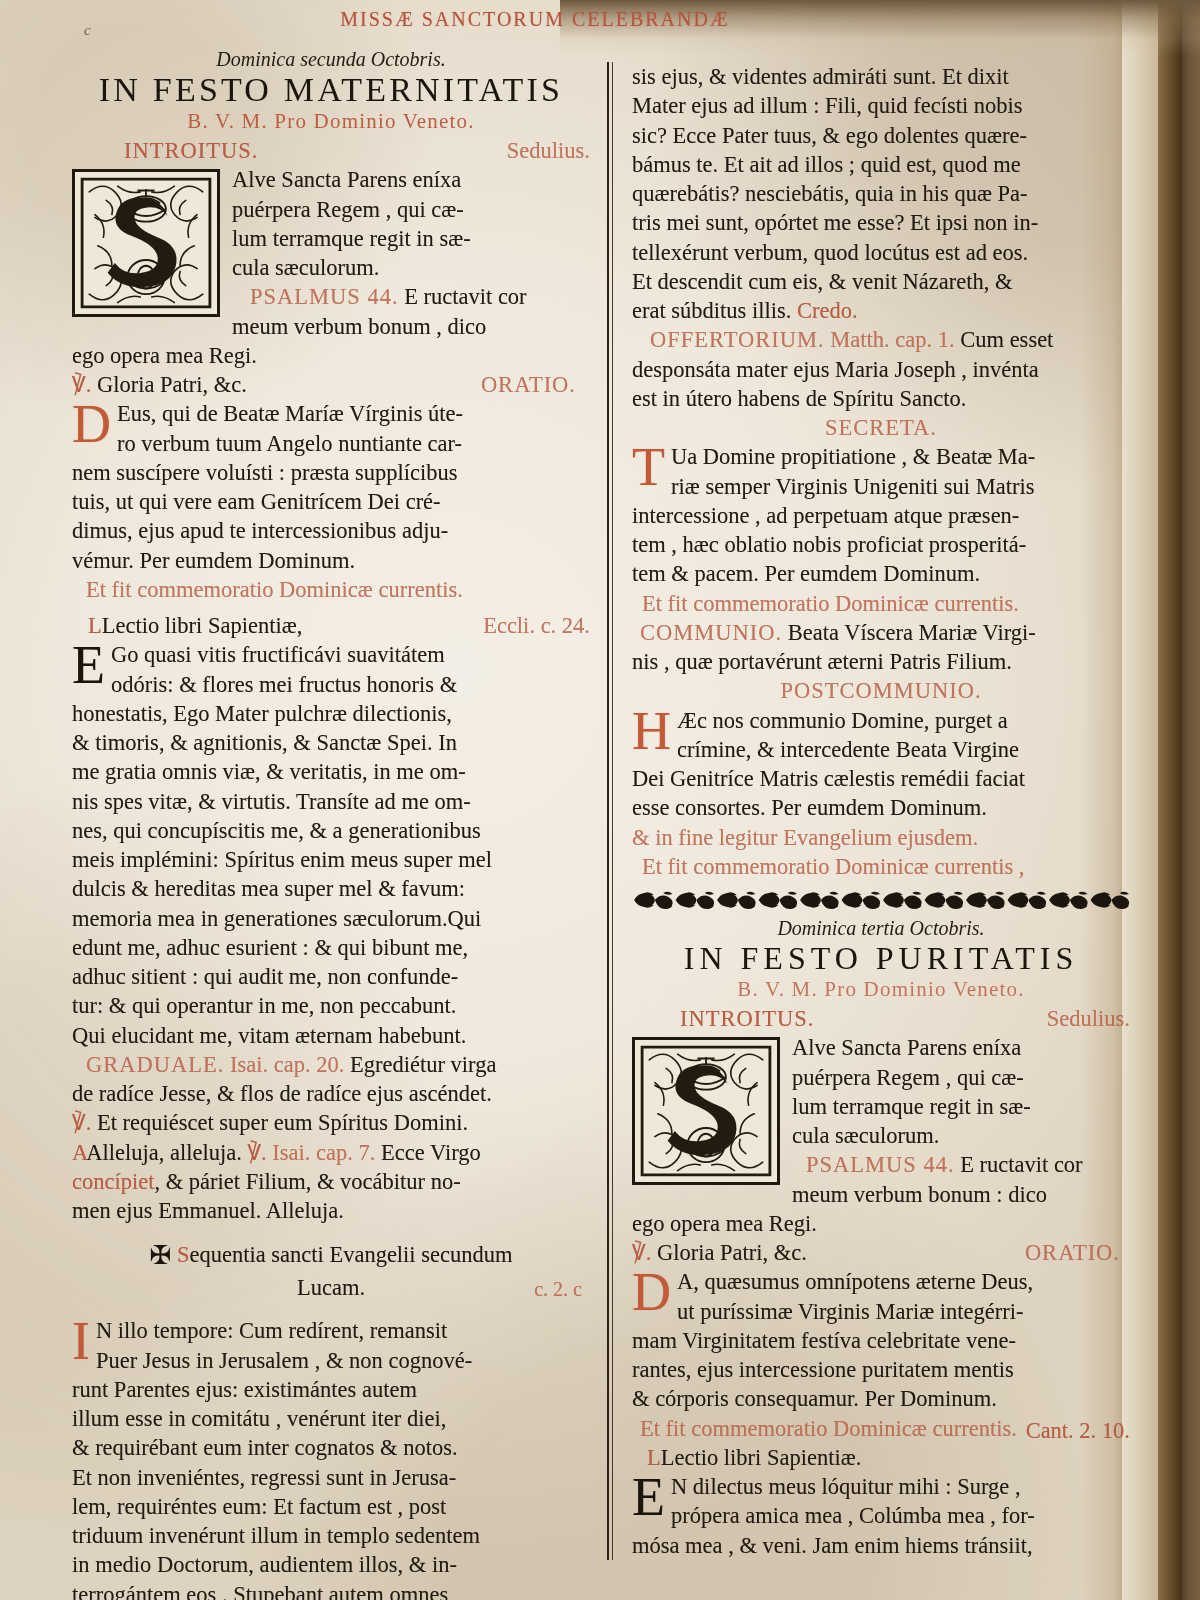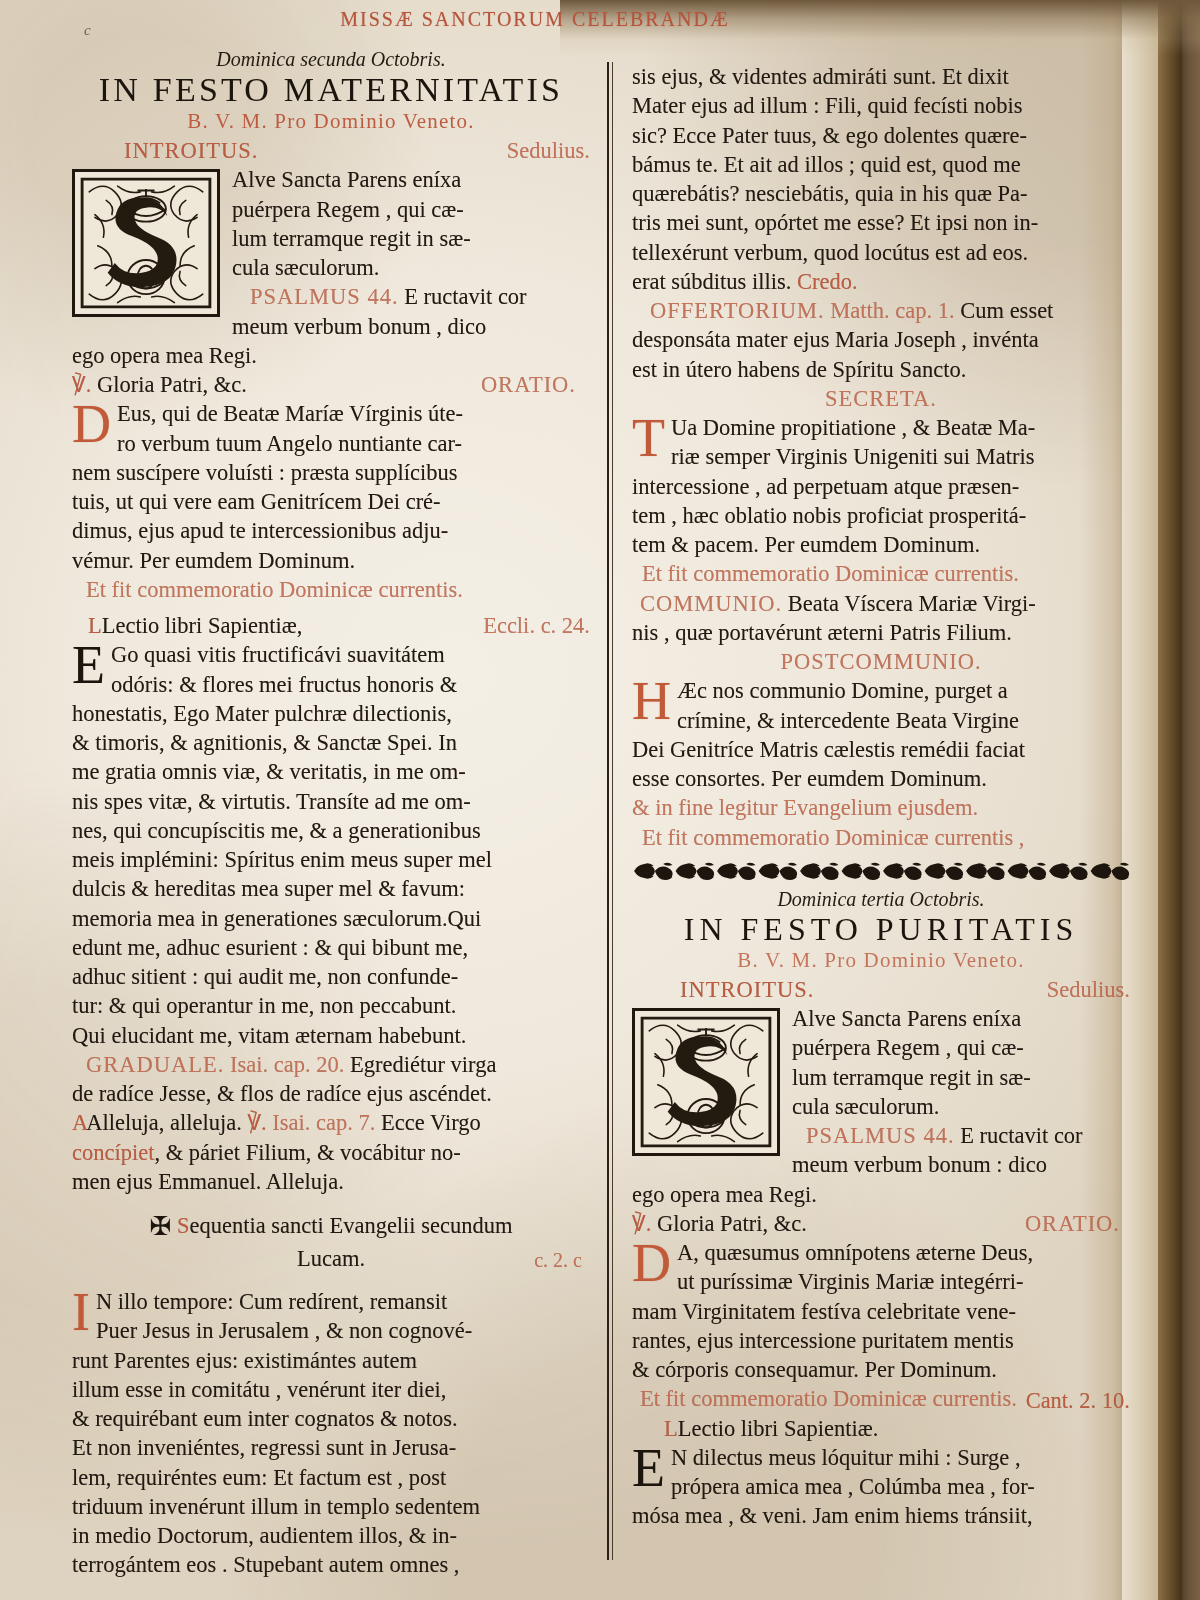--- a/index.html
+++ b/index.html
@@ -187,20 +187,21 @@
         <span class="l">memoria mea in generationes sæculorum.Qui</span>
         <span class="l">edunt me, adhuc esurient : &amp; qui bibunt me,</span>
         <span class="l">adhuc sitient : qui audit me, non confunde-</span>
         <span class="l">tur: &amp; qui operantur in me, non peccabunt.</span>
         <span class="l">Qui elucidant me, vitam æternam habebunt.</span>
       </div>
 
       <div class="blk" style="clear:both;">
         <span class="l"><span class="rub faded" style="margin-left:14px;">GRADUALE.</span> <span class="rubit faded">Isai. cap. 20.</span> <span>Egrediétur virga</span></span>
         <span class="l">de radíce Jesse, &amp; flos de radíce ejus ascéndet.</span>
+        <span class="l"><span class="rubit">℣.</span> <span>Et requiéscet super eum Spíritus Domini.</span></span>
         <span class="l"><span class="rubit">A</span><span style="margin-left:-2px;">Alleluja, alleluja.</span> <span class="rubit">℣.</span> <span class="rubit faded">Isai. cap. 7.</span> <span>Ecce Virgo</span></span>
         <span class="l"><span class="rubit">concípiet</span><span>, &amp; páriet Filium, &amp; vocábitur no-</span></span>
         <span class="l">men ejus Emmanuel. Alleluja.</span>
       </div>
 
       <div class="sp"></div>
       <div class="blk ctr" style="clear:both;">
         <span class="cross">✠</span>
         <span class="rubit">S</span><span>equentia sancti Evangelii secundum</span>
       </div>
@@ -229,20 +230,21 @@
     <div class="col" id="colR">
 
       <div class="blk" style="margin-top:14px;">
         <span class="l">sis ejus, &amp; videntes admiráti sunt. Et dixit</span>
         <span class="l">Mater ejus ad illum : Fili, quid fecísti nobis</span>
         <span class="l">sic? Ecce Pater tuus, &amp; ego dolentes quære-</span>
         <span class="l">bámus te. Et ait ad illos ; quid est, quod me</span>
         <span class="l">quærebátis? nesciebátis, quia in his quæ Pa-</span>
         <span class="l">tris mei sunt, opórtet me esse? Et ipsi non in-</span>
         <span class="l">tellexérunt verbum, quod locútus est ad eos.</span>
+        <span class="l">Et descendit cum eis, &amp; venit Názareth, &amp;</span>
         <span class="l"><span>erat súbditus illis.</span> <span class="rubit">Credo.</span></span>
       </div>
 
       <div class="blk" style="clear:both;">
         <span class="l"><span class="rub faded" style="margin-left:18px;">OFFERTORIUM.</span> <span class="rubit faded">Matth. cap. 1.</span> <span>Cum esset</span></span>
         <span class="l">desponsáta mater ejus Maria Joseph , invénta</span>
         <span class="l">est in útero habens de Spíritu Sancto.</span>
       </div>
 
       <div class="blk rub faded ctr" style="clear:both;">SECRETA.</div>
@@ -367,21 +369,21 @@
         <span class="l">rantes, ejus intercessione puritatem mentis</span>
         <span class="l">&amp; córporis consequamur. Per Dominum.</span>
       </div>
 
       <div class="blk" style="clear:both;position:relative;">
         <span class="rubit faded" style="margin-left:8px;">Et fit commemoratio Dominicæ currentis.</span>
         <span class="rubit" style="position:absolute;right:0;top:2px;">Cant. 2. 10.</span>
       </div>
 
       <div class="blk" style="clear:both;">
-        <span style="margin-left:32px;"><span class="rubit">L</span><span>Lectio libri Sapientiæ.</span></span>
+        <span style="margin-left:15px;"><span class="rubit">L</span><span>Lectio libri Sapientiæ.</span></span>
       </div>
 
       <div class="blk" style="clear:both;">
         <span class="dropblk">E</span>
         <span class="l">N dilectus meus lóquitur mihi : Surge ,</span>
         <span class="l">própera amica mea , Colúmba mea , for-</span>
         <span class="l" style="clear:both;display:block;">mósa mea , &amp; veni. Jam enim hiems tránsiit,</span>
 
       </div>
 

